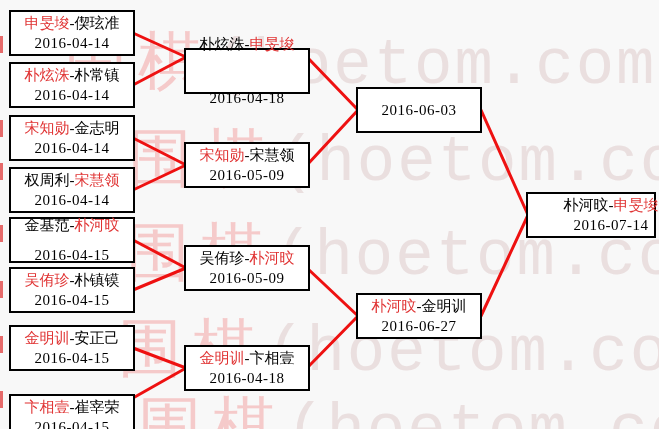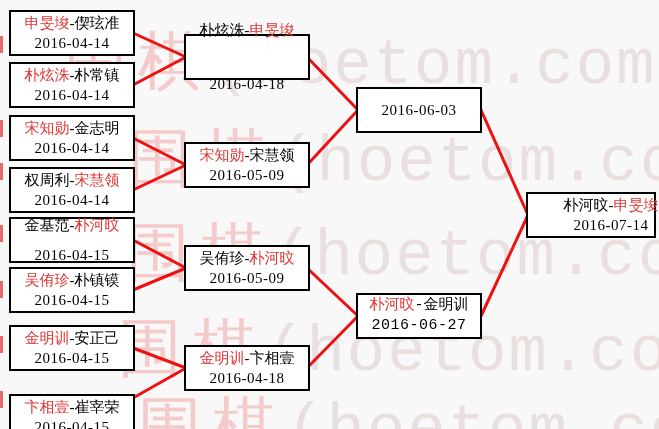--- a/index.html
+++ b/index.html
@@ -88,41 +88,41 @@
   </div>
   <div class="box" style="left:9px;top:325px;">
     <div class="nm"><span class="win">金明训</span><span>-</span><span>安正己</span></div>
     <div class="dt">2016-04-15</div>
   </div>
   <div class="box" style="left:9px;top:394px;">
     <div class="nm"><span class="win">卞相壹</span><span>-</span><span>崔宰荣</span></div>
     <div class="dt">2016-04-15</div>
   </div>
 
-  <div class="box" style="left:184px;top:34px;gap:34px;">
+  <div class="box" style="left:184px;top:48px;gap:34px;">
     <div class="nm"><span>朴炫洙</span><span>-</span><span class="win">申旻埈</span></div>
     <div class="dt">2016-04-18</div>
   </div>
   <div class="box" style="left:184px;top:142px;">
     <div class="nm"><span class="win">宋知勋</span><span>-</span><span>宋慧领</span></div>
     <div class="dt">2016-05-09</div>
   </div>
   <div class="box" style="left:184px;top:245px;">
     <div class="nm"><span>吴侑珍</span><span>-</span><span class="win">朴河旼</span></div>
     <div class="dt">2016-05-09</div>
   </div>
   <div class="box" style="left:184px;top:345px;">
     <div class="nm"><span class="win">金明训</span><span>-</span><span>卞相壹</span></div>
     <div class="dt">2016-04-18</div>
   </div>
 
   <div class="box" style="left:356px;top:87px;">
     <div class="dt">2016-06-03</div>
   </div>
-  <div class="box" style="left:356px;top:293px;font-family:Liberation Mono, monospace;">
+  <div class="box" style="left:356px;top:293px;">
     <div class="nm"><span class="win">朴河旼</span><span>-</span><span>金明训</span></div>
     <div class="dt">2016-06-27</div>
   </div>
 
   <div class="box final" style="left:526px;top:192px;">
     <div class="nm"><span>朴河旼</span><span>-</span><span class="win">申旻埈</span></div>
     <div class="dt">2016-07-14</div>
   </div>
 
 </div>

